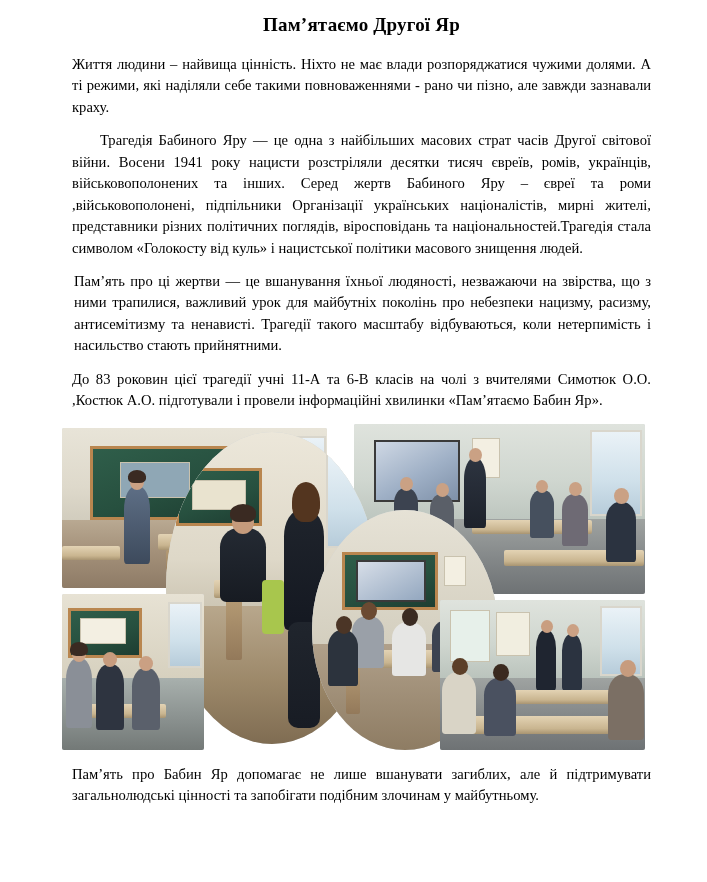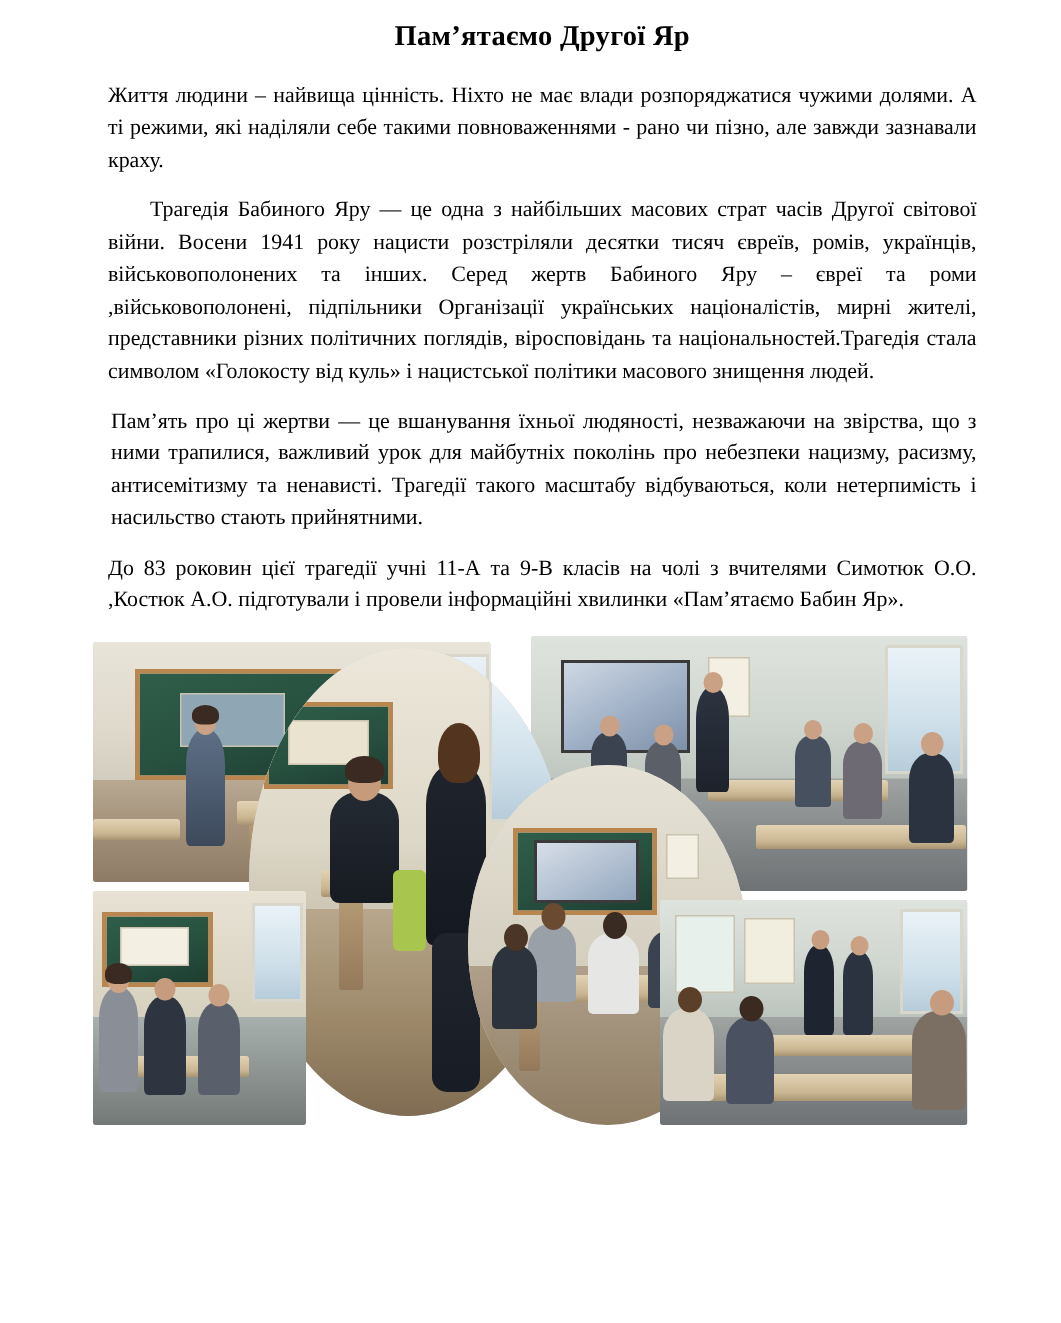--- a/index.html
+++ b/index.html
@@ -135,21 +135,21 @@
 </head>
 <body>
 
 <div class="page">
 
   <h1 class="doc-title">Пам’ятаємо Другої Яр</h1>
 
   <p class="para">Життя людини – найвища цінність. Ніхто не має влади розпоряджатися чужими долями. А ті режими, які наділяли себе такими повноваженнями - рано чи пізно, але завжди зазнавали краху.</p>
   <p class="para indent">Трагедія Бабиного Яру — це одна з найбільших масових страт часів Другої світової війни. Восени 1941 року нацисти розстріляли десятки тисяч євреїв, ромів, українців, військовополонених та інших. Серед жертв Бабиного Яру – євреї та роми ,військовополонені, підпільники Організації  українських націоналістів, мирні жителі, представники різних політичних поглядів, віросповідань та національностей.Трагедія стала символом «Голокосту від куль» і нацистської політики масового знищення людей.</p>
   <p class="para lead-space"> Пам’ять про ці жертви — це вшанування їхньої людяності, незважаючи на звірства, що з ними трапилися, важливий урок для майбутніх поколінь про небезпеки нацизму, расизму, антисемітизму та ненависті. Трагедії такого масштабу відбуваються, коли нетерпимість і насильство стають прийнятними.</p>
-  <p class="para">До 83 роковин цієї трагедії учні 11-А  та 9-В класів на чолі з вчителями Симотюк О.О. ,Костюк А.О. підготували і провели інформаційні хвилинки «Пам’ятаємо Бабин Яр».</p>
+  <p class="para">До 83 роковин цієї трагедії учні 11-А  та 6-В класів на чолі з вчителями Симотюк О.О. ,Костюк А.О. підготували і провели інформаційні хвилинки «Пам’ятаємо Бабин Яр».</p>
 
   <div class="collage">
 
     <div class="ph rect" style="left:0px; top:4px; width:265px; height:160px;">
       <div class="scene">
         <div class="wall"></div>
         <div class="floor" style="height:42%"></div>
         <div class="board" style="left:28px; top:18px; width:150px; height:74px;"></div>
         <div class="poster" style="left:58px; top:34px; width:70px; height:36px; background:#8fa7b5;"></div>
         <div class="poster" style="left:186px; top:16px; width:24px; height:34px;"></div>
@@ -279,14 +279,15 @@
         <div class="head" style="left:12px; top:58px; width:16px; height:17px; background:#5c3f28;"></div>
         <div class="person" style="left:44px; top:78px; width:32px; height:58px; background:#4a5160;"></div>
         <div class="head" style="left:53px; top:64px; width:16px; height:17px; background:#3b2a1f;"></div>
         <div class="person" style="left:168px; top:74px; width:36px; height:66px; background:#7b6f64;"></div>
         <div class="head" style="left:180px; top:60px; width:16px; height:17px; background:#c79c7e;"></div>
       </div>
     </div>
 
   </div>
 
+  <p class="caption-final">Пам’ять про Бабин Яр допомагає не лише вшанувати загиблих, але й підтримувати загальнолюдські цінності та запобігати подібним злочинам у майбутньому.</p>
 
 </div>
 
 </body></html>

